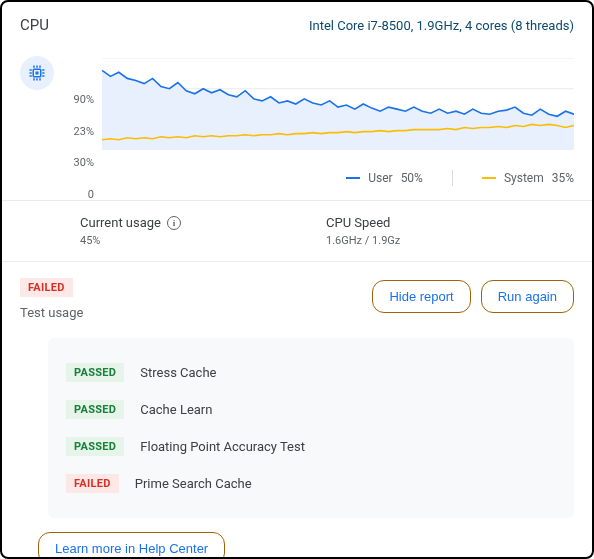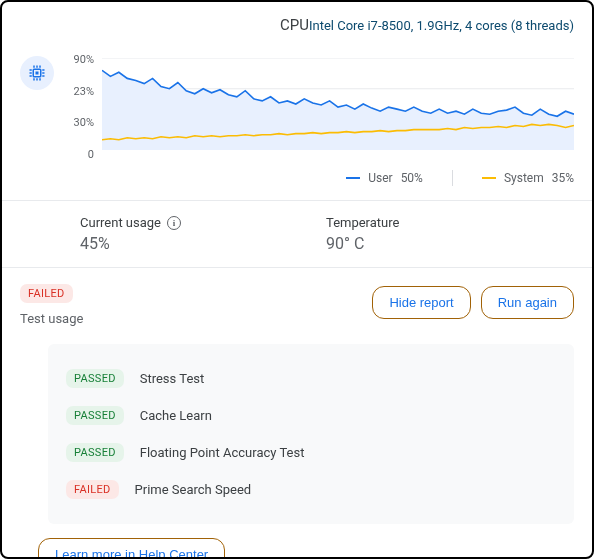--- a/index.html
+++ b/index.html
@@ -8,21 +8,21 @@
       background: #fff;
       width: 594px;
       height: 559px;
       border: 2px solid #000;
       border-radius: 8px;
       overflow: hidden;
       color: #202124;
     }
     .header {
       display: flex;
-      justify-content: flex-end;
+      justify-content: space-between;
       align-items: center;
       padding: 14px 18px 10px 18px;
     }
     .header-title {
       font-size: 15px;
       color: #3c4043;
       font-weight: 400;
     }
     .header-spec {
       font-size: 13px;
@@ -56,21 +56,21 @@
     .y-labels {
       position: absolute;
       left: 0;
       top: 0;
       width: 34px;
       height: 100%;
       font-size: 11px;
       color: #5f6368;
       text-align: right;
     }
-    .y-label { position: absolute; right: 4px; transform: translateY(-50%); }
+    .y-label { position: absolute; right: 4px; transform: translateY(-50%); margin-top: 40px; }
     .plot {
       position: absolute;
       left: 38px;
       right: 0;
       top: 6px;
       bottom: 12px;
     }
     .plot svg { width: 100%; height: 100%; display: block; }
     .legend {
       display: flex;
@@ -93,21 +93,21 @@
     .stat-block { flex: 1; }
     .stat-label {
       font-size: 13px;
       color: #3c4043;
       display: flex;
       align-items: center;
       gap: 6px;
       margin-bottom: 4px;
     }
     .stat-value {
-      font-size: 16px;
+      font-size: 11px;
       color: #5f6368;
     }
     .info-icon {
       width: 14px; height: 14px;
       border: 1.3px solid #5f6368;
       border-radius: 50%;
       display: inline-flex;
       align-items: center;
       justify-content: center;
       font-size: 9px;
@@ -121,23 +121,23 @@
     }
     .test-header {
       display: flex;
       justify-content: space-between;
       align-items: flex-start;
     }
     .test-header-left {}
     .badge {
       display: inline-block;
       font-size: 11px;
-      font-weight: 400;
+      font-weight: 700;
       padding: 3px 8px;
-      border-radius: 7px;
+      border-radius: 0;
       letter-spacing: 0.3px;
     }
     .badge-failed { background: #fce8e6; color: #d93025; }
     .badge-passed { background: #e6f4ea; color: #188038; }
     .test-subtitle {
       font-size: 13px;
       color: #5f6368;
       margin-top: 8px;
     }
     .test-buttons { display: flex; gap: 10px; margin-top: 4px;}
@@ -242,53 +242,53 @@
 <div class="stats-row">
   <div class="stat-block">
     <div class="stat-label">
       <span>Current usage</span>
       <span class="info-icon">i</span>
     </div>
     <div class="stat-value">45%</div>
   </div>
   <div class="stat-block">
     <div class="stat-label">
-        <span>Temperature</span>
-      </div>
-    <div class="stat-value">90° C</div>
+        <span>CPU Speed</span>
+      </div>
+    <div class="stat-value">1.6GHz / 1.9Gz</div>
   </div>
 </div>
 
 <div class="test-section">
   <div class="test-header">
     <div class="test-header-left">
       <span class="badge badge-failed">FAILED</span>
       <div class="test-subtitle">Test usage</div>
     </div>
     <div class="test-buttons">
       <button class="btn">Hide report</button>
       <button class="btn">Run again</button>
     </div>
   </div>
 
   <div class="test-list" id="test-list">
       <div class="test-item">
         <span class="badge badge-passed">PASSED</span>
-        <span>Stress Test</span>
+        <span>Stress Cache</span>
       </div>
       <div class="test-item">
         <span class="badge badge-passed">PASSED</span>
         <span>Cache Learn</span>
       </div>
       <div class="test-item">
         <span class="badge badge-passed">PASSED</span>
         <span>Floating Point Accuracy Test</span>
       </div>
       <div class="test-item">
         <span class="badge badge-failed">FAILED</span>
-        <span>Prime Search Speed</span>
+        <span>Prime Search Cache</span>
       </div>
     </div>
 
   <div class="learn-more">
     <button class="btn">Learn more in Help Center</button>
   </div>
 </div>
 
 </body></html>

